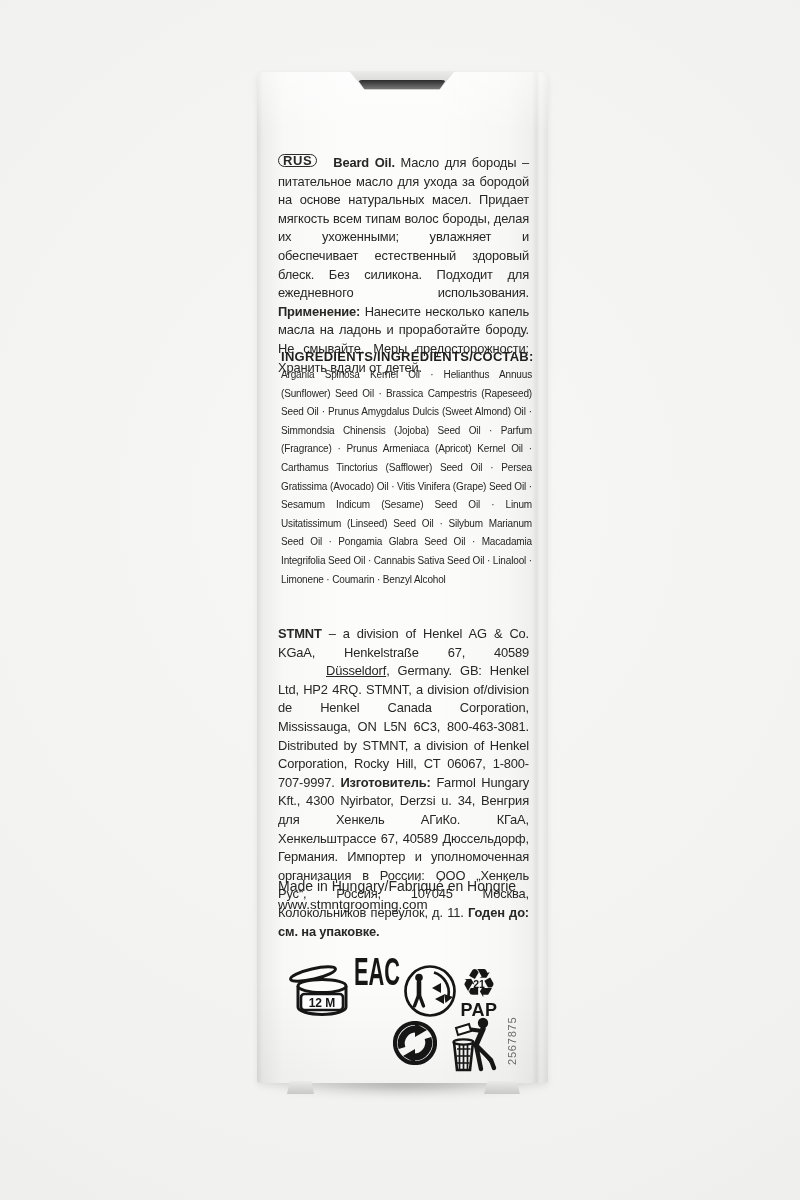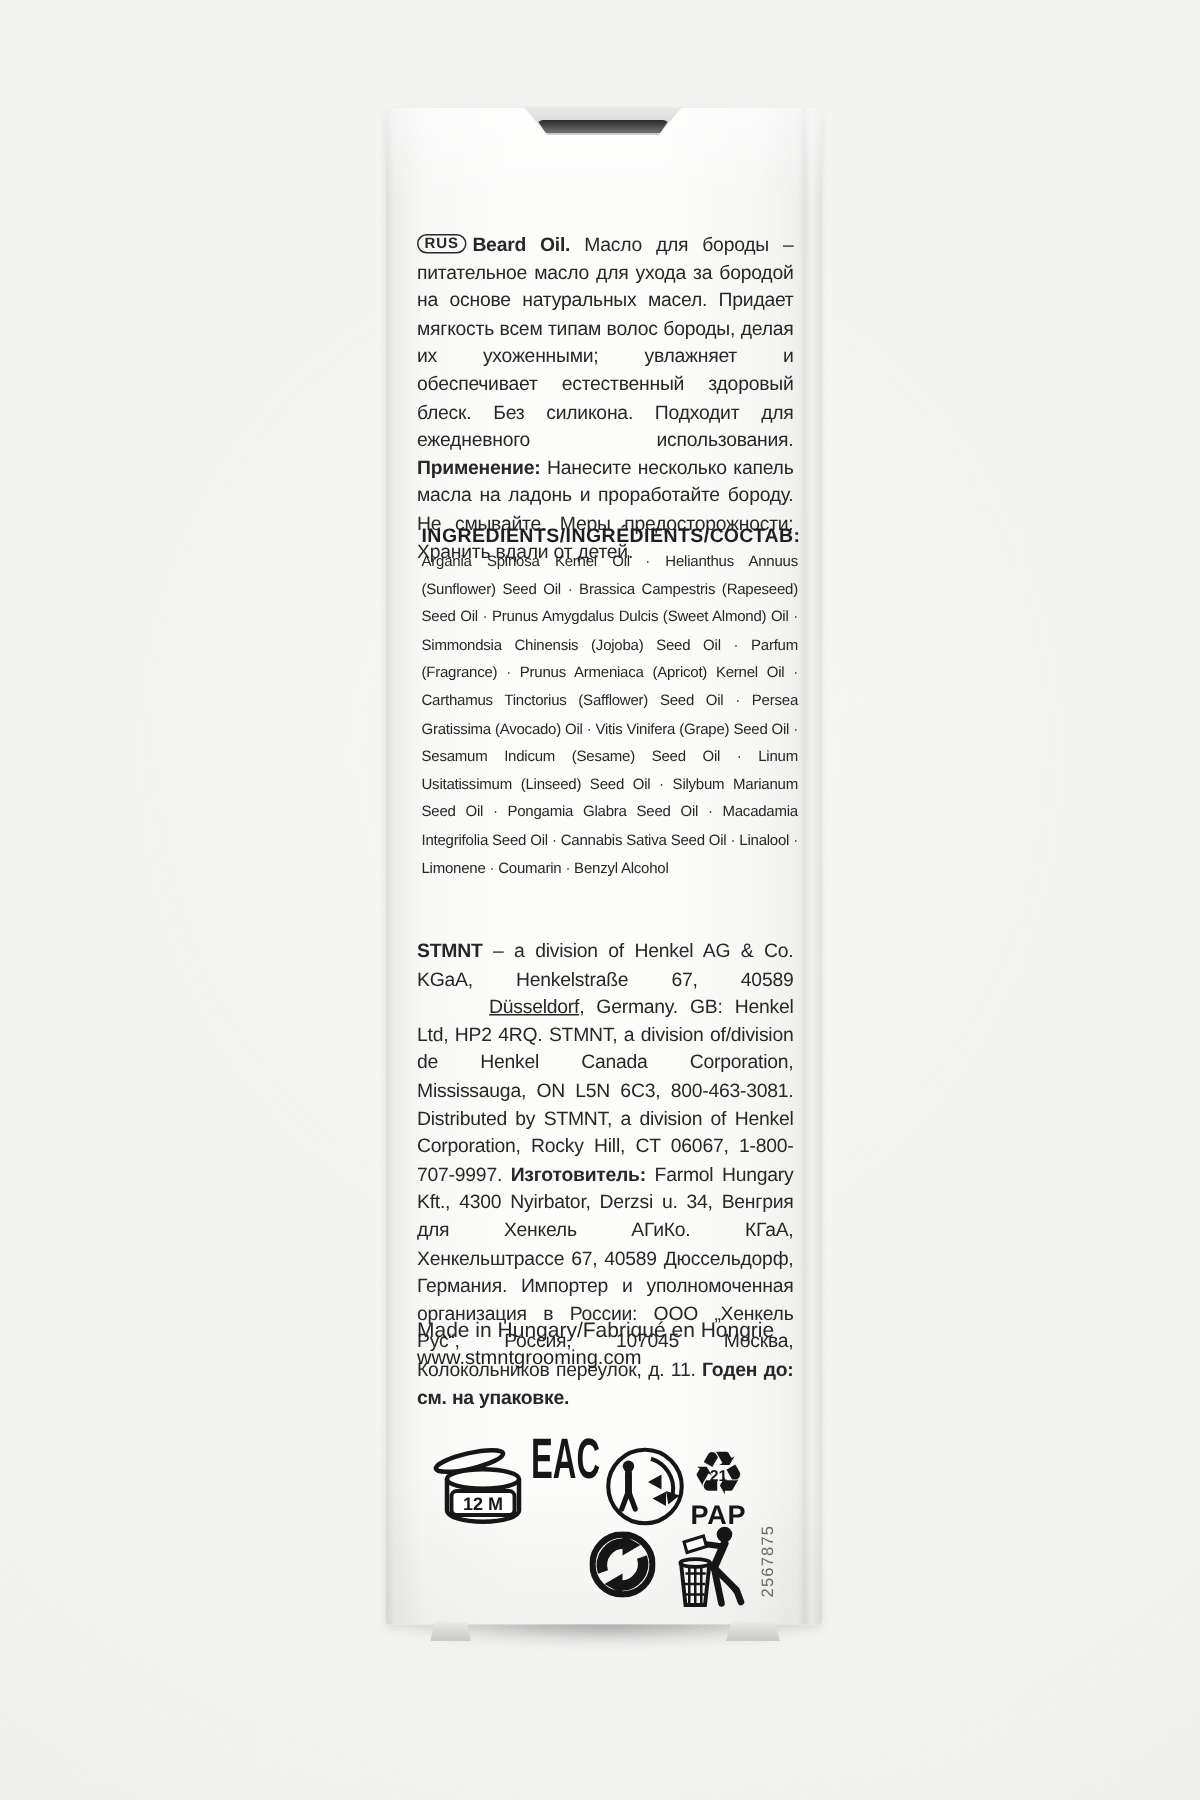--- a/index.html
+++ b/index.html
@@ -65,22 +65,22 @@
   }
   .ingredients-list {
     font-size:10px; line-height:18.6px; letter-spacing:-0.15px;
     text-align:justify; color:#272727; margin:0;
   }
   .company { top:553px; }
   .madein  { position:absolute; left:21px; top:806px; width:251px; font-size:14px; color:#272727; margin:0; }
   .website { position:absolute; left:21px; top:825px; width:251px; font-size:13.4px; font-weight:normal; color:#1f1f1f; margin:0; }
   .rus-badge {
     display:inline-block; border:1.4px solid #2a2a2a; border-radius:9px;
-    font-size:10px; font-weight:bold; letter-spacing:0.6px;
-    padding:1px 4px 0.5px 4px; margin-right:4px; vertical-align:2px; line-height:9px;
+    font-size:13px; font-weight:bold; letter-spacing:0.6px;
+    padding:1px 4px 0.5px 4px; margin-right:16px; vertical-align:2px; line-height:9px;
   }
   
   .sym { position:absolute; }
   .sym svg { display:block; }
   #sym-pao     { left:31px;  top:891px;text-align:center; }
   #sym-eac     { left:97px;  top:878px; }
   #sym-triman  { left:146px; top:892px; }
   #sym-pap     { left:202px; top:891px; text-align:center; width:40px; }
   #sym-volume  { left:18px;  top:947px; width:112px; }
   #sym-greendot{ left:136px; top:949px; }

